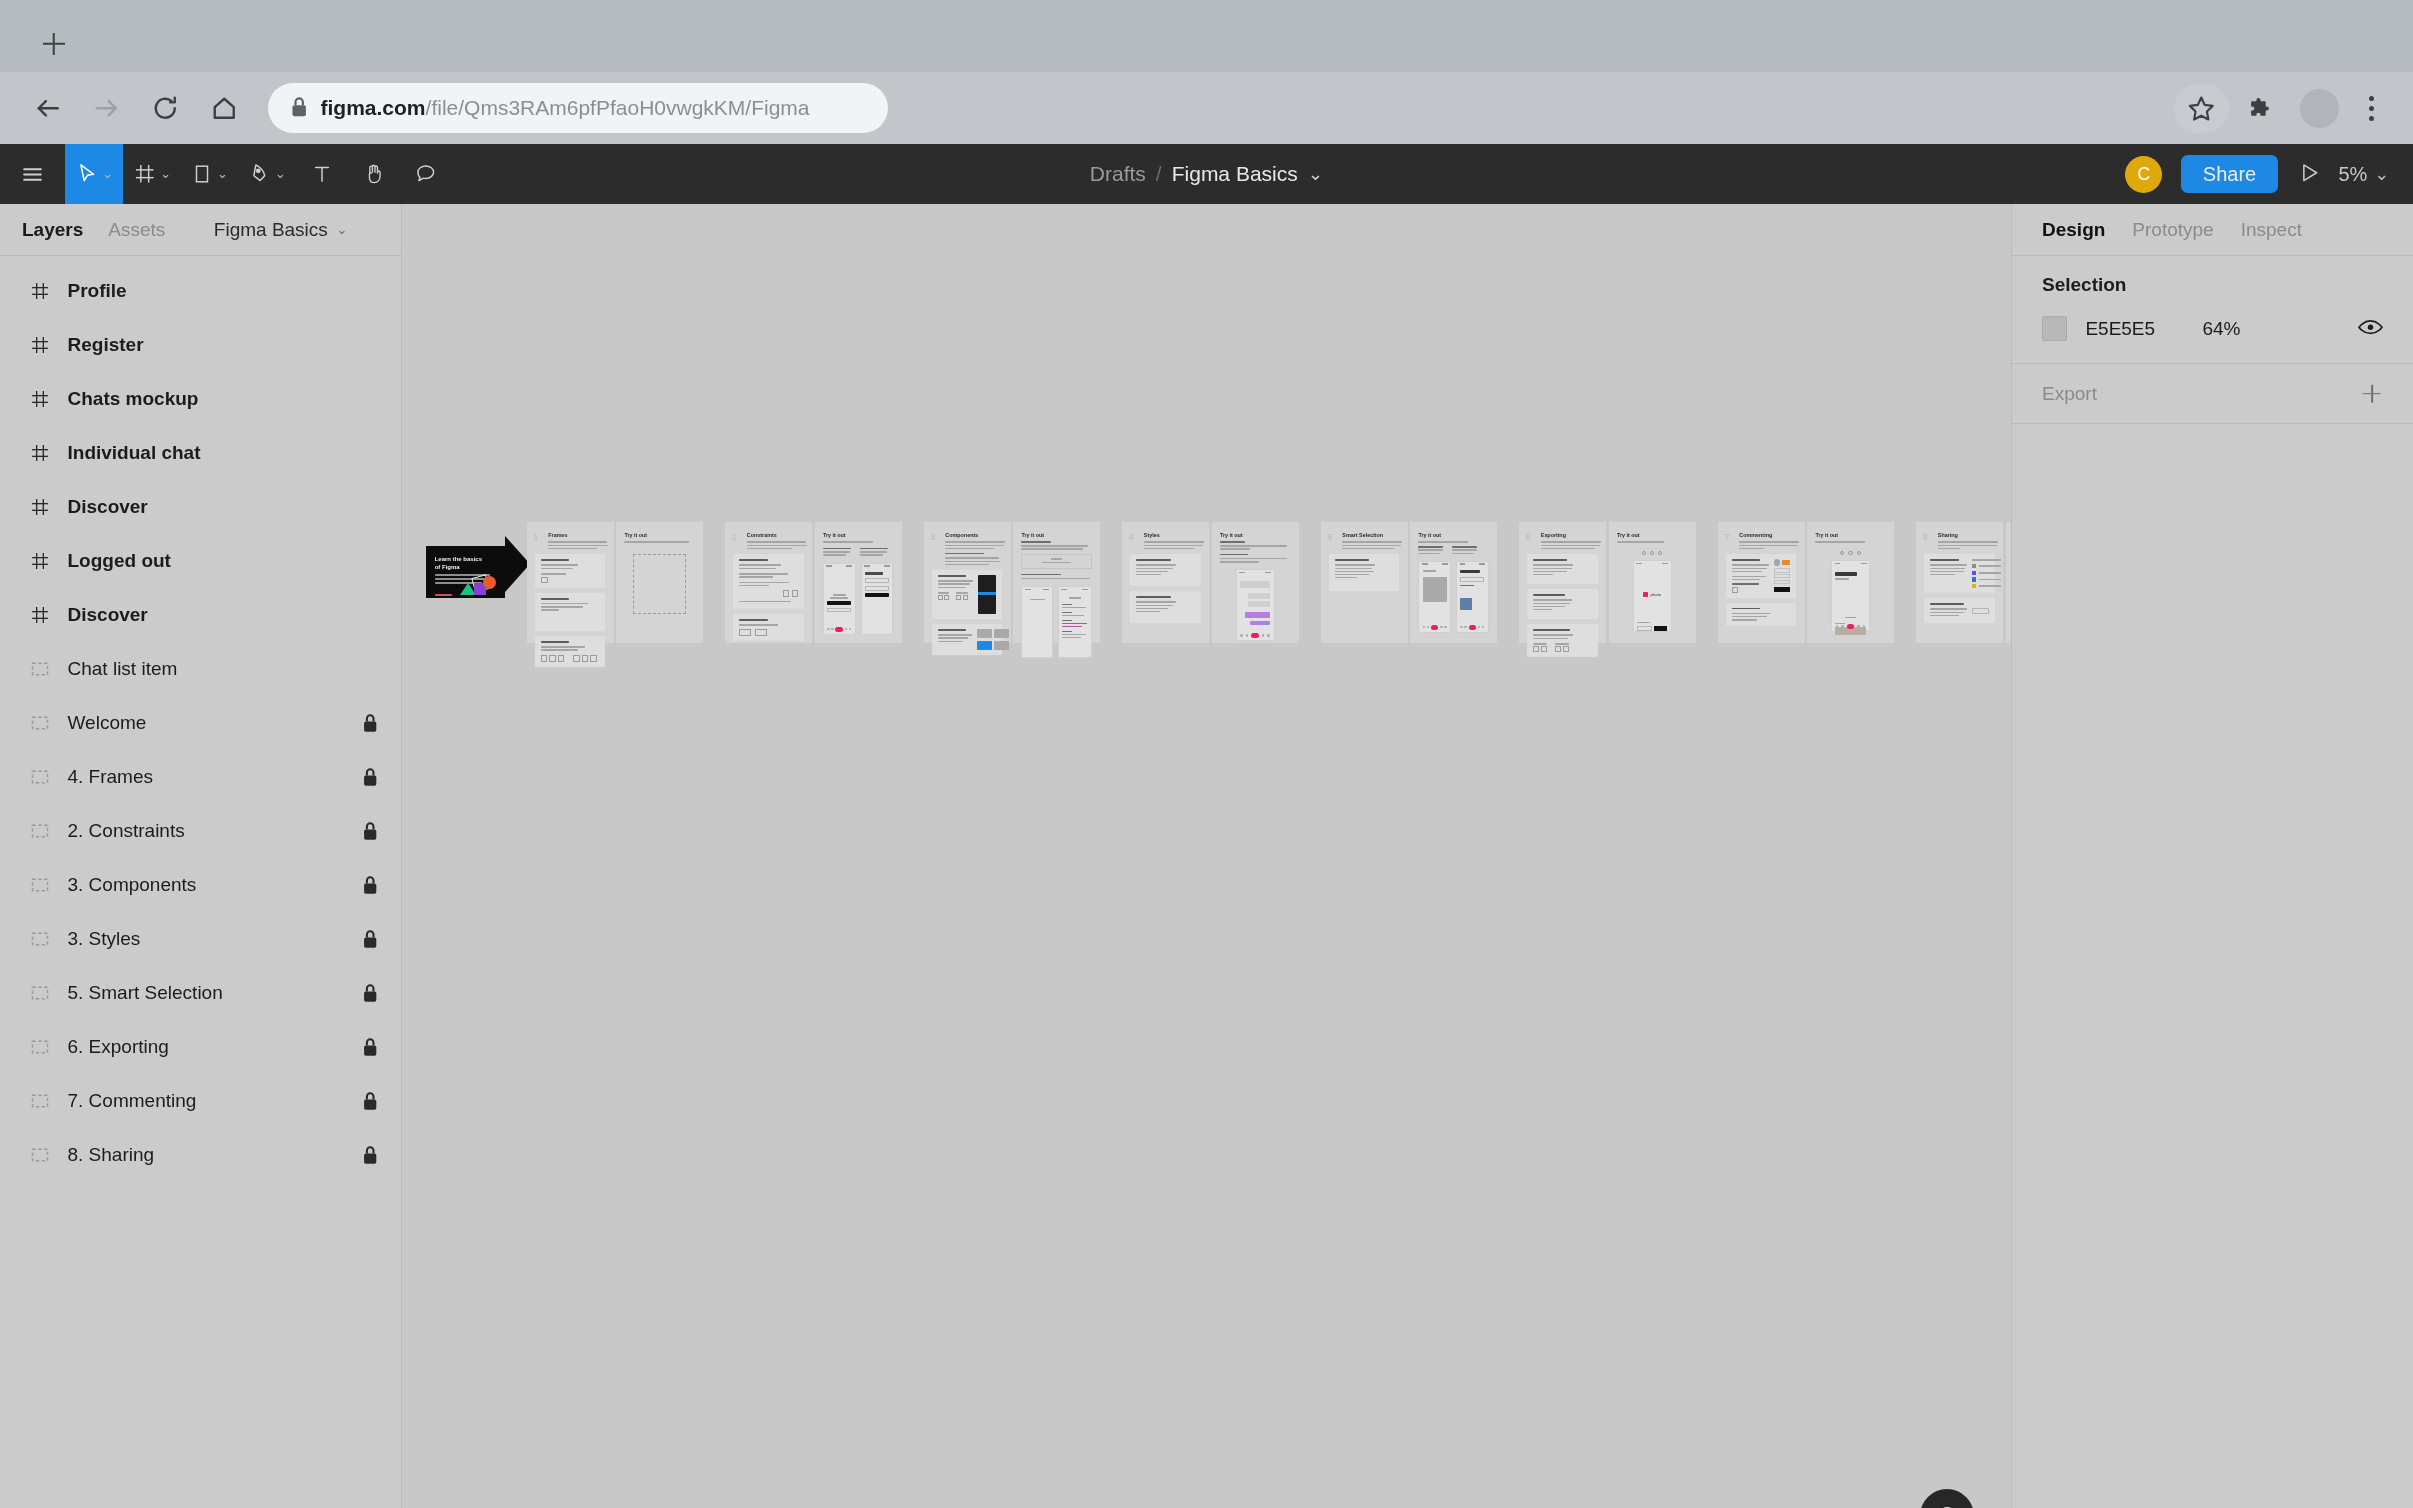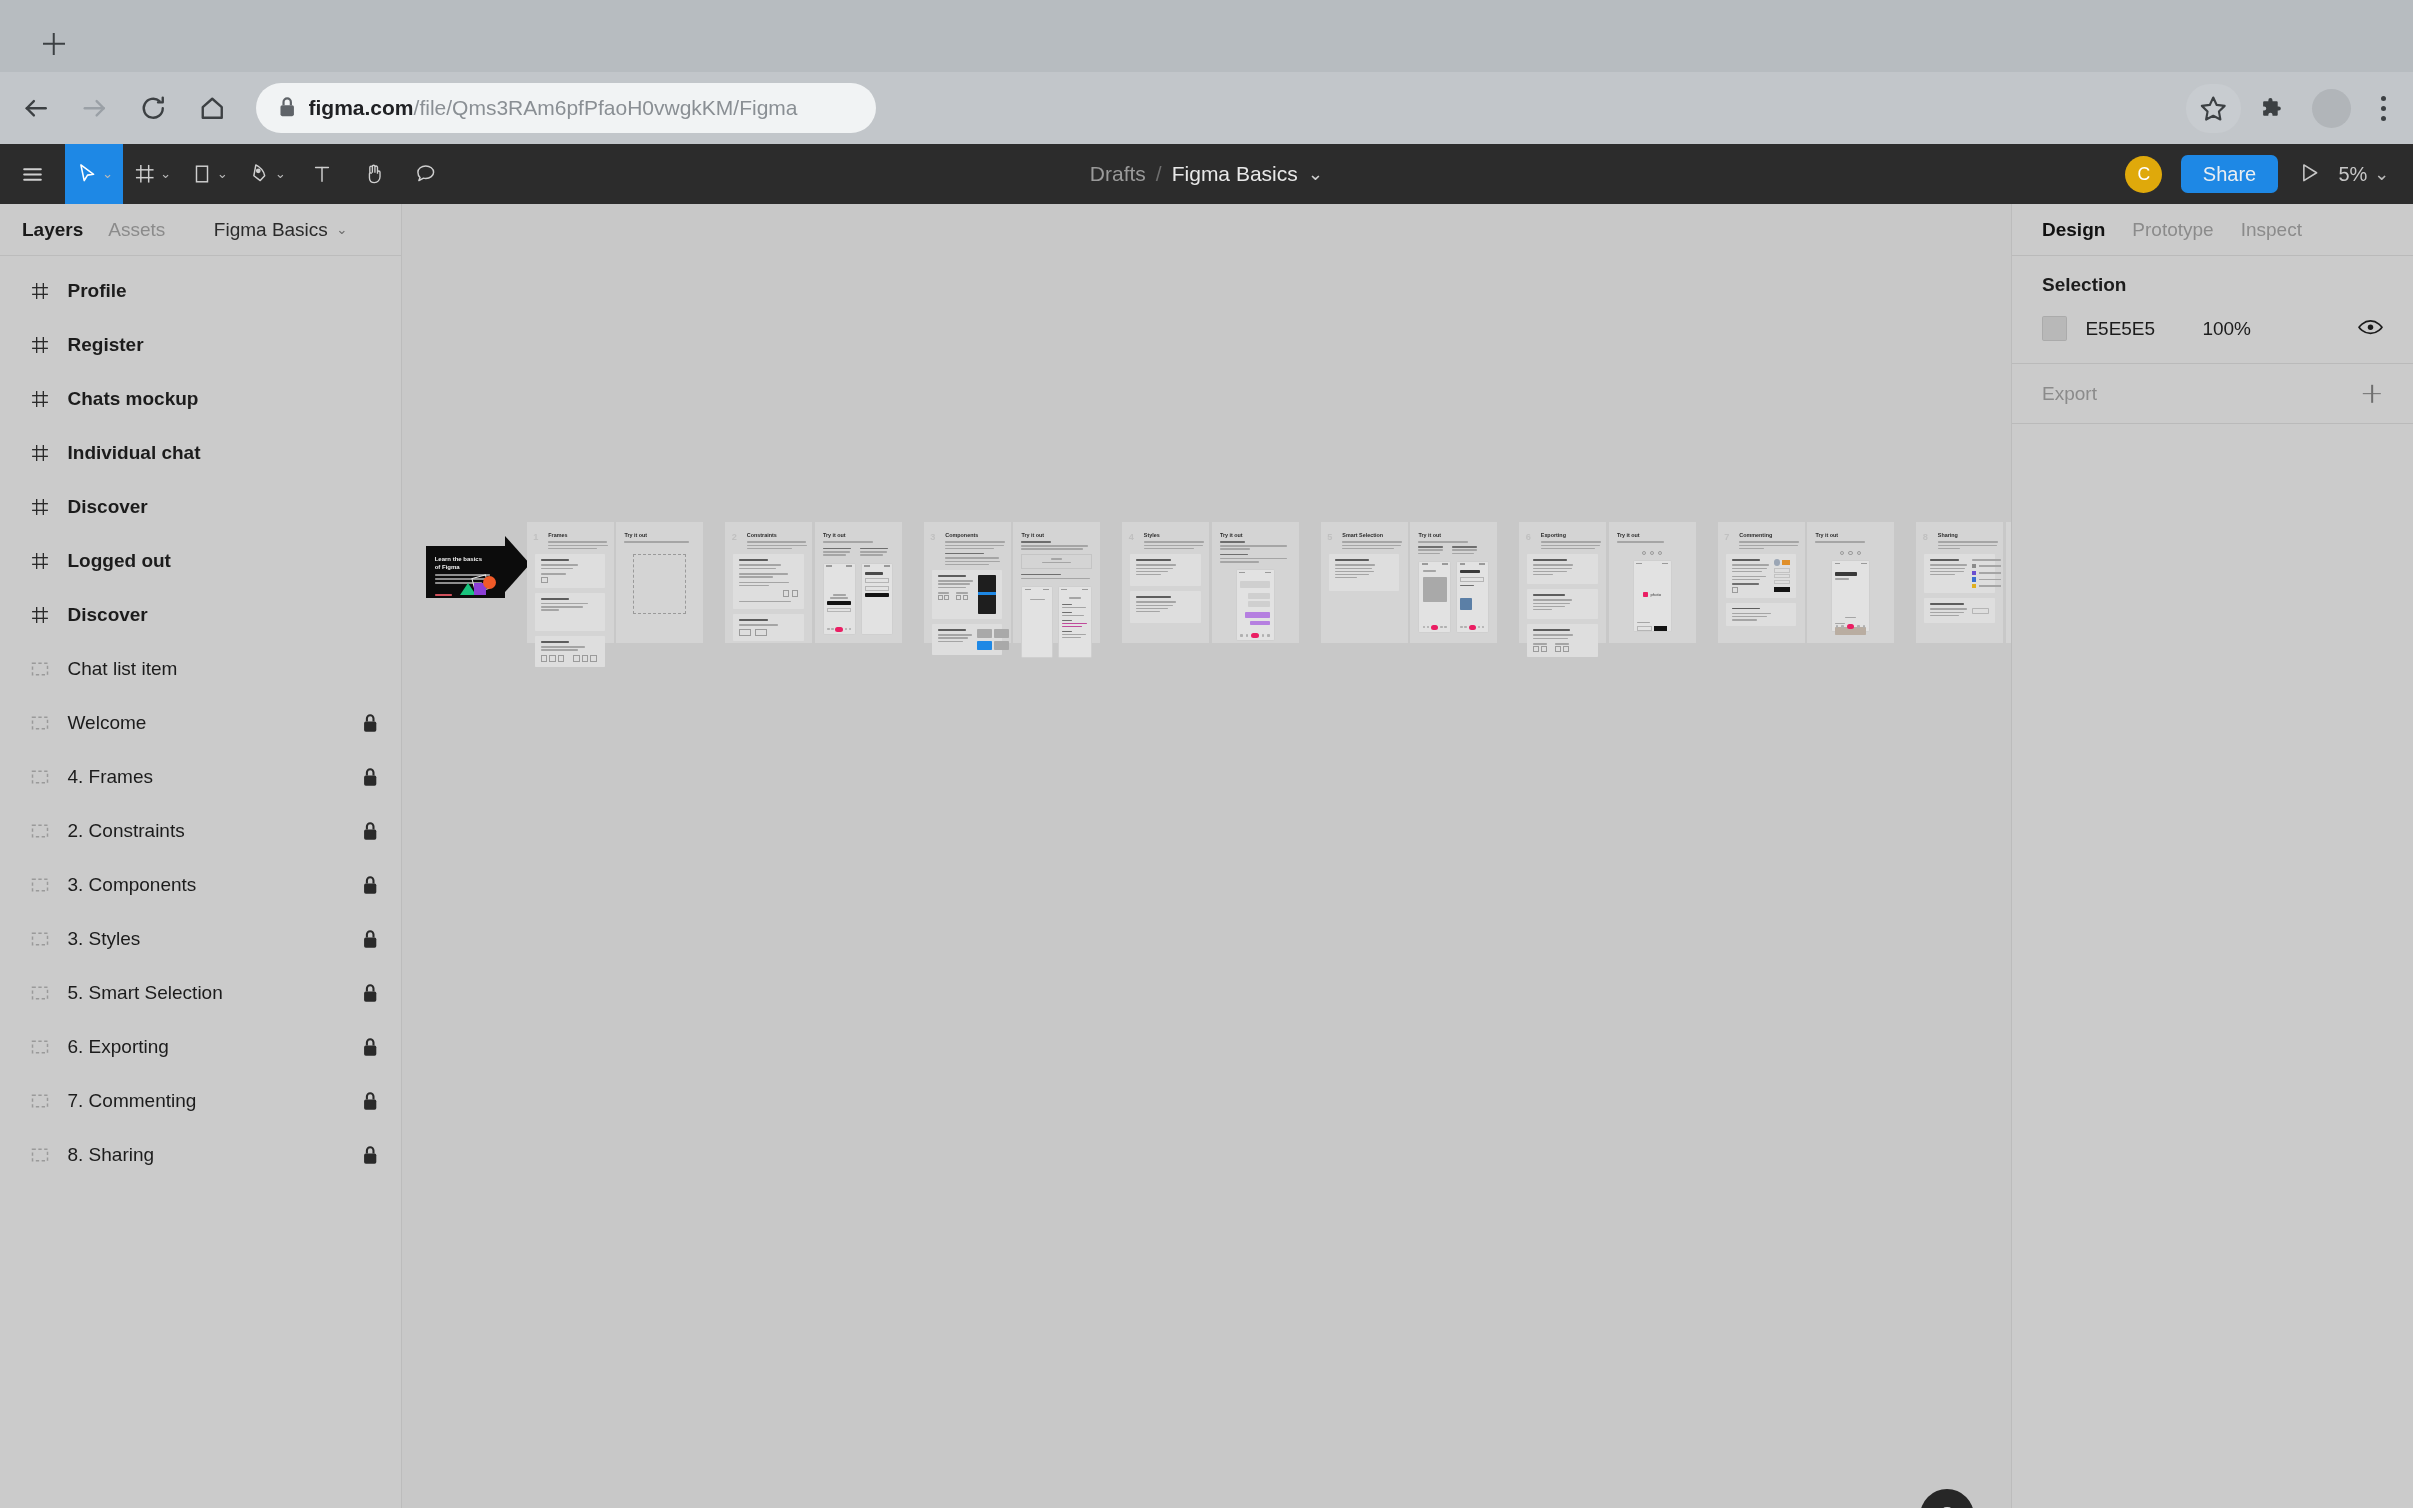--- a/index.html
+++ b/index.html
@@ -30,21 +30,21 @@
   }
   .tab-close:before { transform: rotate(45deg); }
   .tab-close:after  { transform: rotate(-45deg); }
   .newtab { width: 47px; height: 47px; margin-left: 15px; margin-bottom: 5px; position: relative; }
   .newtab:before, .newtab:after {
     content: ""; position: absolute; background: #3c4043; left: 50%; top: 50%;
   }
   .newtab:before { width: 22px; height: 2.5px; transform: translate(-50%,-50%); }
   .newtab:after  { width: 2.5px; height: 22px; transform: translate(-50%,-50%); }
 
-  .urlbar-row { height: 72px; display: flex; align-items: center; padding: 0 10px; gap: 6.7px; background: #c2c6ca; }
+  .urlbar-row { height: 72px; display: flex; align-items: center; padding: 0 22px; gap: 6.7px; background: #c2c6ca; }
   .nav-btn { width: 52px; height: 52px; display: flex; align-items: center; justify-content: center; border-radius: 50%; }
   .nav-btn svg { display: block; }
   .omnibox {
     flex: 0 0 auto; width: 620px; height: 50px; background: #f1f3f4; border-radius: 25px;
     display: flex; align-items: center; padding: 0 15px 0 22px; gap: 11.7px; margin-left: 11.7px;
   }
   .omnibox-url { font-size: 21px; color: #202124; white-space: nowrap; overflow: hidden; }
   .omnibox-url .dim { color: #8a8f94; }
   .omni-spacer { flex: 1 1 auto; }
   .chrome-right { display: flex; align-items: center; gap: 5px; }
@@ -1163,21 +1163,21 @@
       <span class="rp-tab active">Design</span>
       <span class="rp-tab">Prototype</span>
       <span class="rp-tab">Inspect</span>
     </div>
 
     <div class="rp-section">
       <div class="rp-title">Selection</div>
       <div class="bg-row">
         <span class="swatch"></span>
         <span class="bg-hex">E5E5E5</span>
-        <span class="bg-opacity">100%</span>
+        <span class="bg-opacity">64%</span>
         <span class="eye">
           <svg width="25" height="18.4" viewBox="0 0 24 16" fill="none" stroke="#1c1c1c" stroke-width="1.6">
             <path d="M1 8s4-6 11-6 11 6 11 6-4 6-11 6S1 8 1 8z"></path>
             <circle cx="12" cy="8" r="2.6" fill="#1c1c1c" stroke="none"></circle>
           </svg>
         </span>
       </div>
     </div>
 
     <div class="rp-export">

